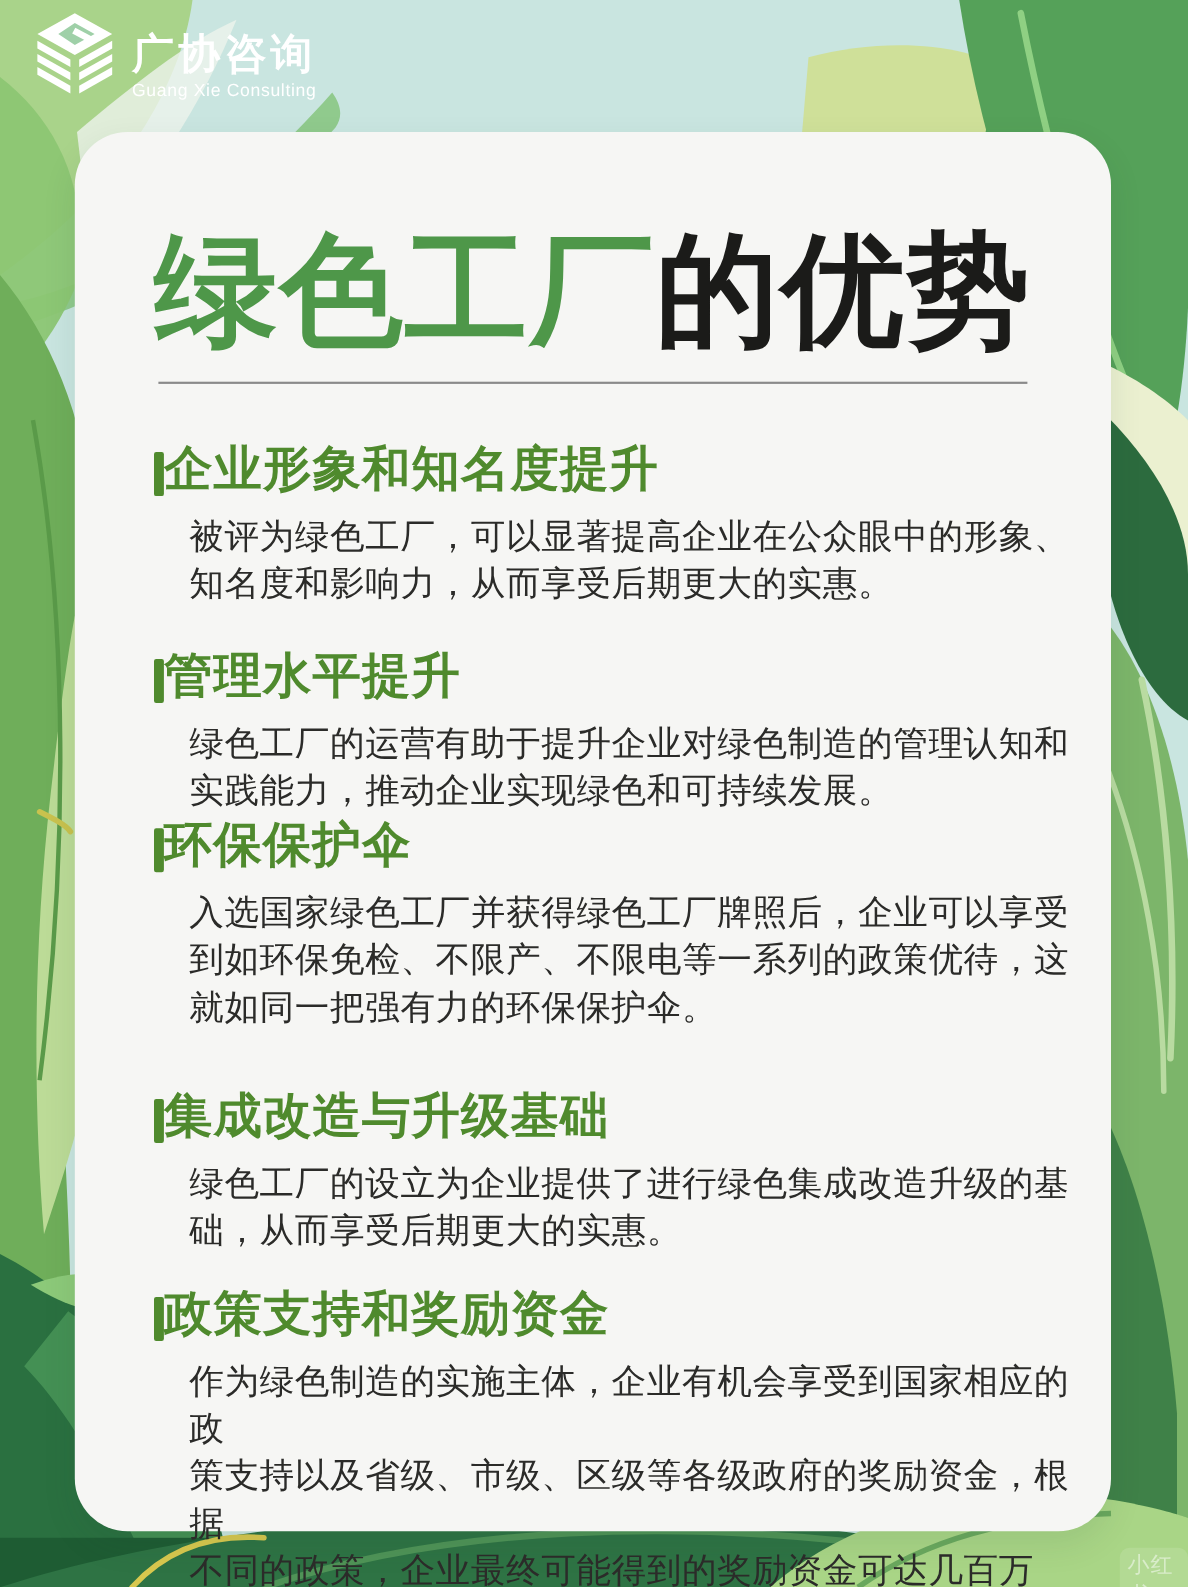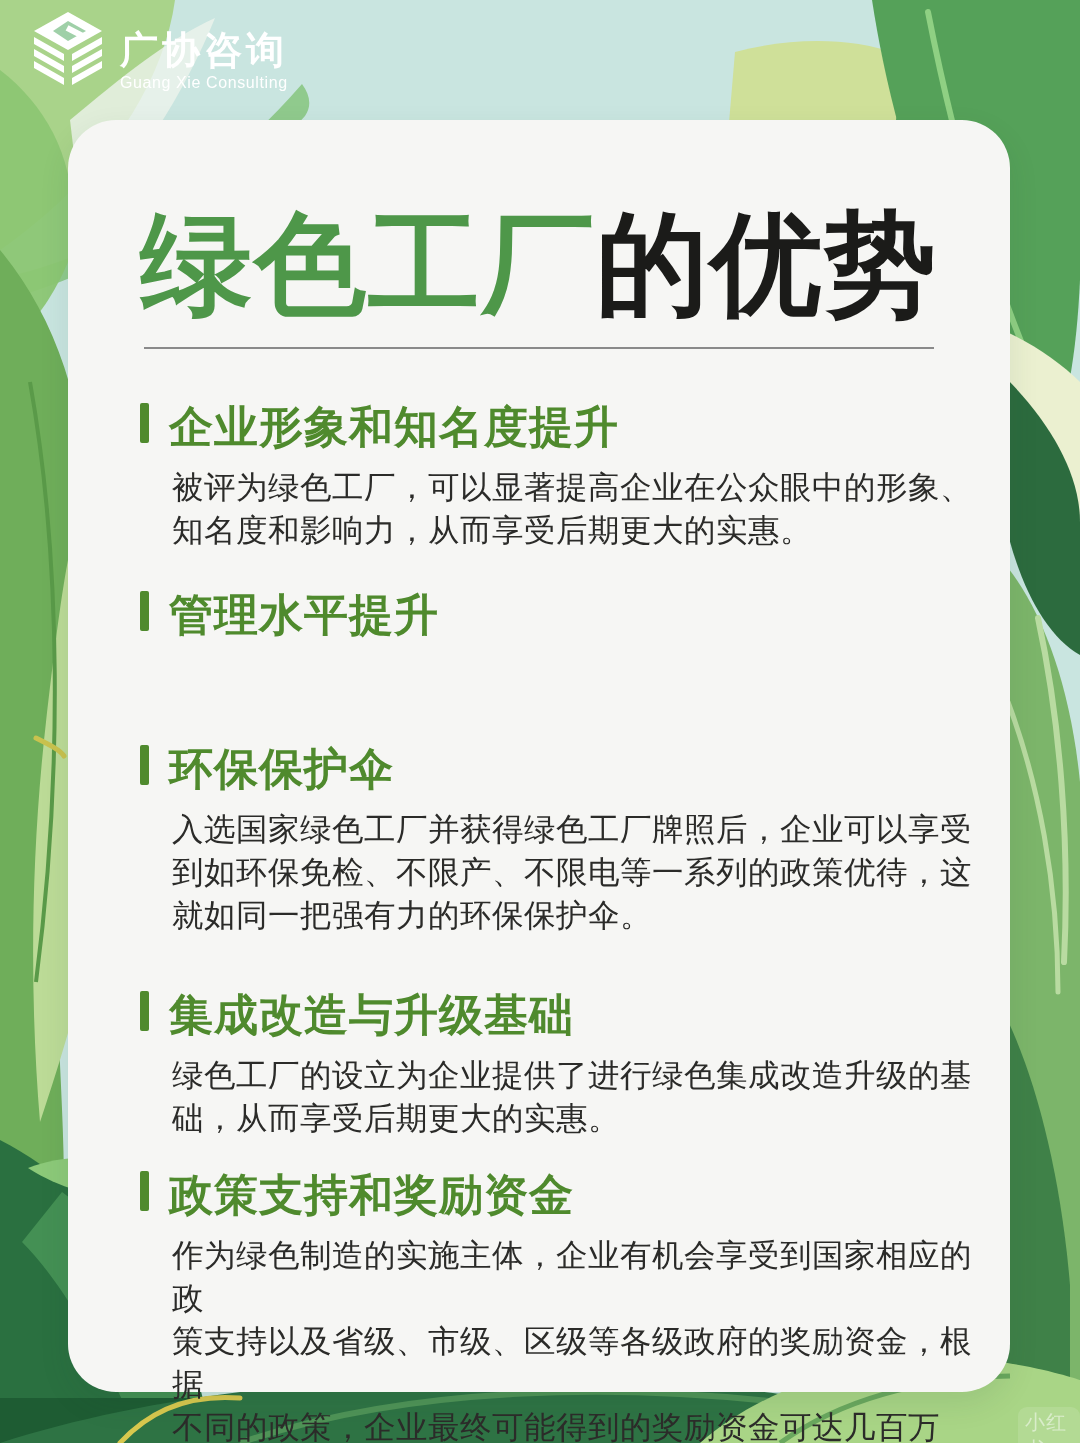--- a/index.html
+++ b/index.html
@@ -38,21 +38,21 @@
   }
   .title-green{color:var(--title-green,#4e9749);}
   .title-black{color:var(--title-black,#1b1b19);margin-top:24px;}
   .title-rule{
     position:absolute;top:227px;left:76px;width:790px;height:2px;
     background:var(--underline-gray,#8a8a8a);
   }
 
   .sec{position:absolute;left:72px;width:840px;}
   .s1{top:283px}.s2{top:471px}.s3{top:625px}.s4{top:871px}.s5{top:1051px}
-  .sec-head{display:flex;align-items:flex-start;gap:20px;}
+  .sec-head{display:flex;align-items:flex-end;}
   .bar{width:9px;height:40px;border-radius:2px;background:var(--heading-green,#4f8a2d);flex:0 0 auto;}
   .sec-title{
     font-size:44px;font-weight:800;letter-spacing:1px;
     color:var(--heading-green,#4f8a2d);line-height:1.1;
   }
   .sec-body{
     margin:15px 0 0 32px;
     font-size:31.5px;line-height:43px;font-weight:500;letter-spacing:0.5px;
     color:var(--body-text,#2b2b29);
     white-space:pre-line;
@@ -143,20 +143,22 @@
       </div>
       <div class="sec-body">被评为绿色工厂，可以显著提高企业在公众眼中的形象、
 知名度和影响力，从而享受后期更大的实惠。</div>
     </div>
 
     <div class="sec s2">
       <div class="sec-head">
         <span class="bar"></span>
         <span class="sec-title">管理水平提升</span>
       </div>
+      <div class="sec-body">绿色工厂的运营有助于提升企业对绿色制造的管理认知和
+实践能力，推动企业实现绿色和可持续发展。</div>
     </div>
 
     <div class="sec s3">
       <div class="sec-head">
         <span class="bar"></span>
         <span class="sec-title">环保保护伞</span>
       </div>
       <div class="sec-body">入选国家绿色工厂并获得绿色工厂牌照后，企业可以享受
 到如环保免检、不限产、不限电等一系列的政策优待，这
 就如同一把强有力的环保保护伞。</div>

